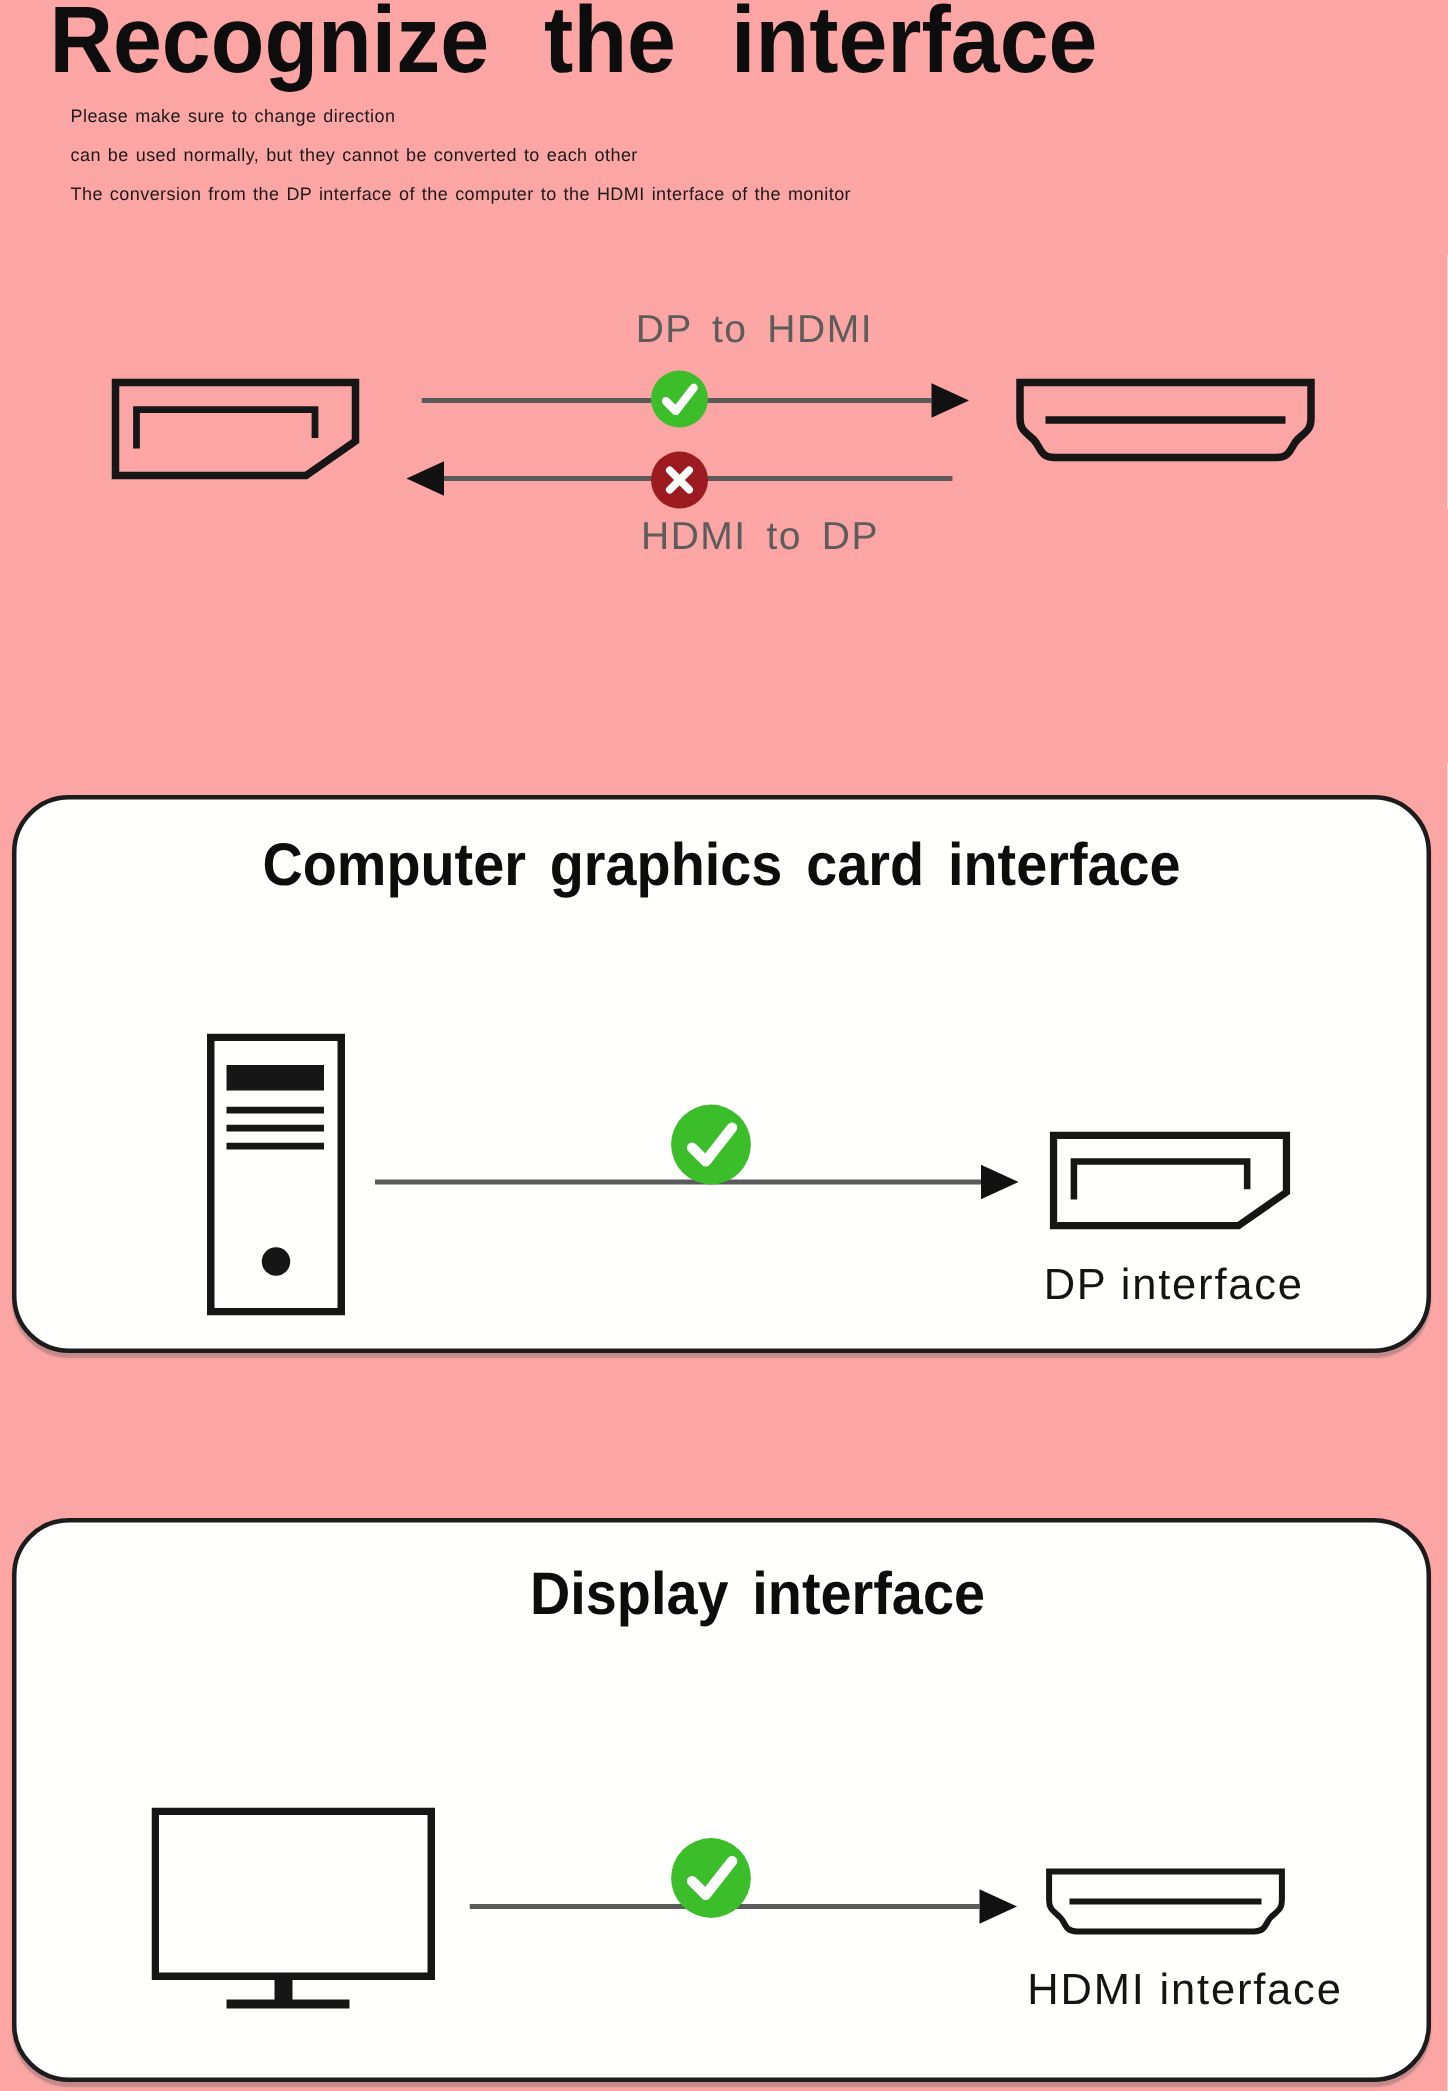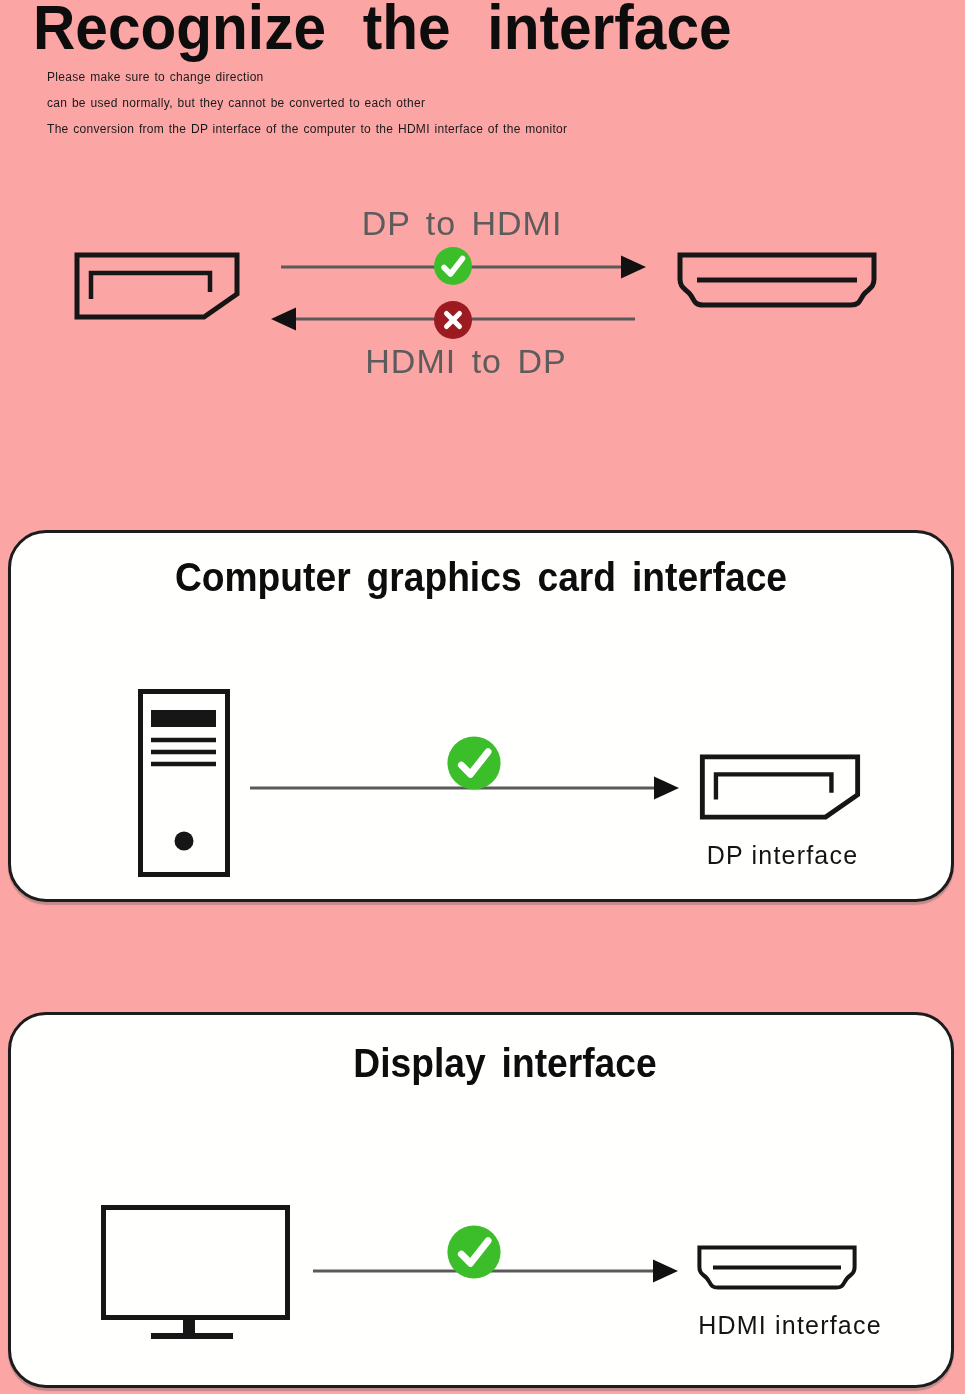--- a/index.html
+++ b/index.html
@@ -31,27 +31,27 @@
     white-space:nowrap;color:var(--text-black);
   }
   .subtitle{
     position:absolute;left:47px;top:64px;
     font-size:12px;line-height:26px;
     letter-spacing:0.3px;word-spacing:1px;
     color:#1a1a1a;white-space:nowrap;
   }
   
   .conv-label{
-    position:absolute;width:240px;text-align:center;
-    font-size:34px;color:var(--label-gray);
+    position:absolute;width:240px;text-align:right;
+    font-size:26px;color:var(--label-gray);
     letter-spacing:1px;word-spacing:5px;white-space:nowrap;
   }
   .connector-label{
     position:absolute;text-align:center;
-    font-size:25px;color:#141414;
+    font-size:29px;color:#141414;
     letter-spacing:1.2px;white-space:nowrap;
   }
   
   .card{
     position:absolute;left:8px;width:946px;
     box-sizing:border-box;
     border:3px solid #1c1c1c;
     border-radius:38px;
     background:#fffffe;
     box-shadow:0 3px 1px rgba(90,90,90,0.35);

